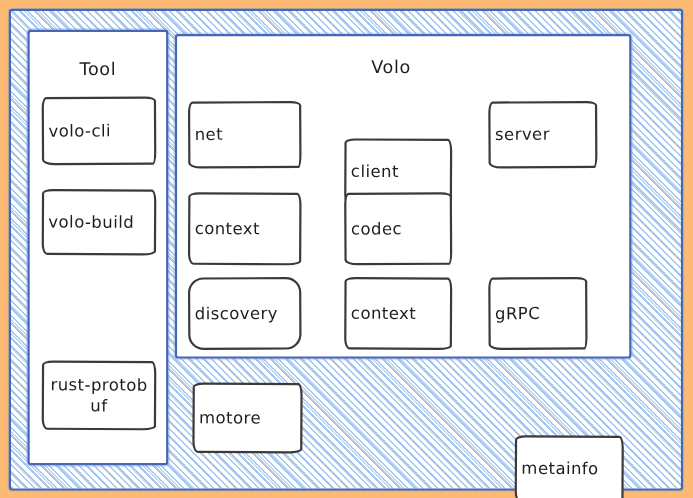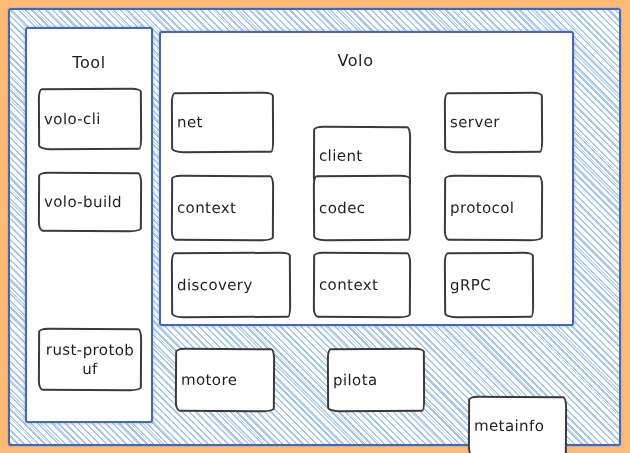--- a/index.html
+++ b/index.html
@@ -106,39 +106,33 @@
       <div class="node sk-b" style="left:10px;  top:142px; width:103px; height:66px;">
         <span>context</span>
       </div>
 
       <div class="node sk-a" style="left:283px; top:59px;  width:99px;  height:61px;">
         <span>server</span>
       </div>
       <div class="node sk-a" style="left:152px; top:142px; width:98px;  height:66px;">
         <span>codec</span>
       </div>
-      <div class="node sk-b" style="left:283px; top:142px; width:99px;  height:66px;">
-        <span>protocol</span>
-      </div>
 
-      <div class="node sk-a" style="left:10px;  top:219px; width:120px; height:66px;">
+      <div class="node sk-a" style="left:10px;  top:219px; width:103px; height:66px;border-radius:14px;">
         <span>discovery</span>
       </div>
       <div class="node sk-b" style="left:152px; top:219px; width:98px;  height:66px;">
         <span>context</span>
       </div>
       <div class="node sk-a" style="left:283px; top:219px; width:90px;  height:66px;">
         <span>gRPC</span>
       </div>
     </div>
 
     <div class="node sk-b" style="left:165px; top:338px; width:100px; height:64px;">
       <span>motore</span>
     </div>
-    <div class="node sk-a" style="left:317px; top:338px; width:98px;  height:64px;">
-      <span>pilota</span>
-    </div>
     <div class="node sk-b" style="left:458px; top:342px; width:99px;  height:61px;margin-top:44px;">
       <span>metainfo</span>
     </div>
 
   </div>
 </div>
 
 </body></html>

